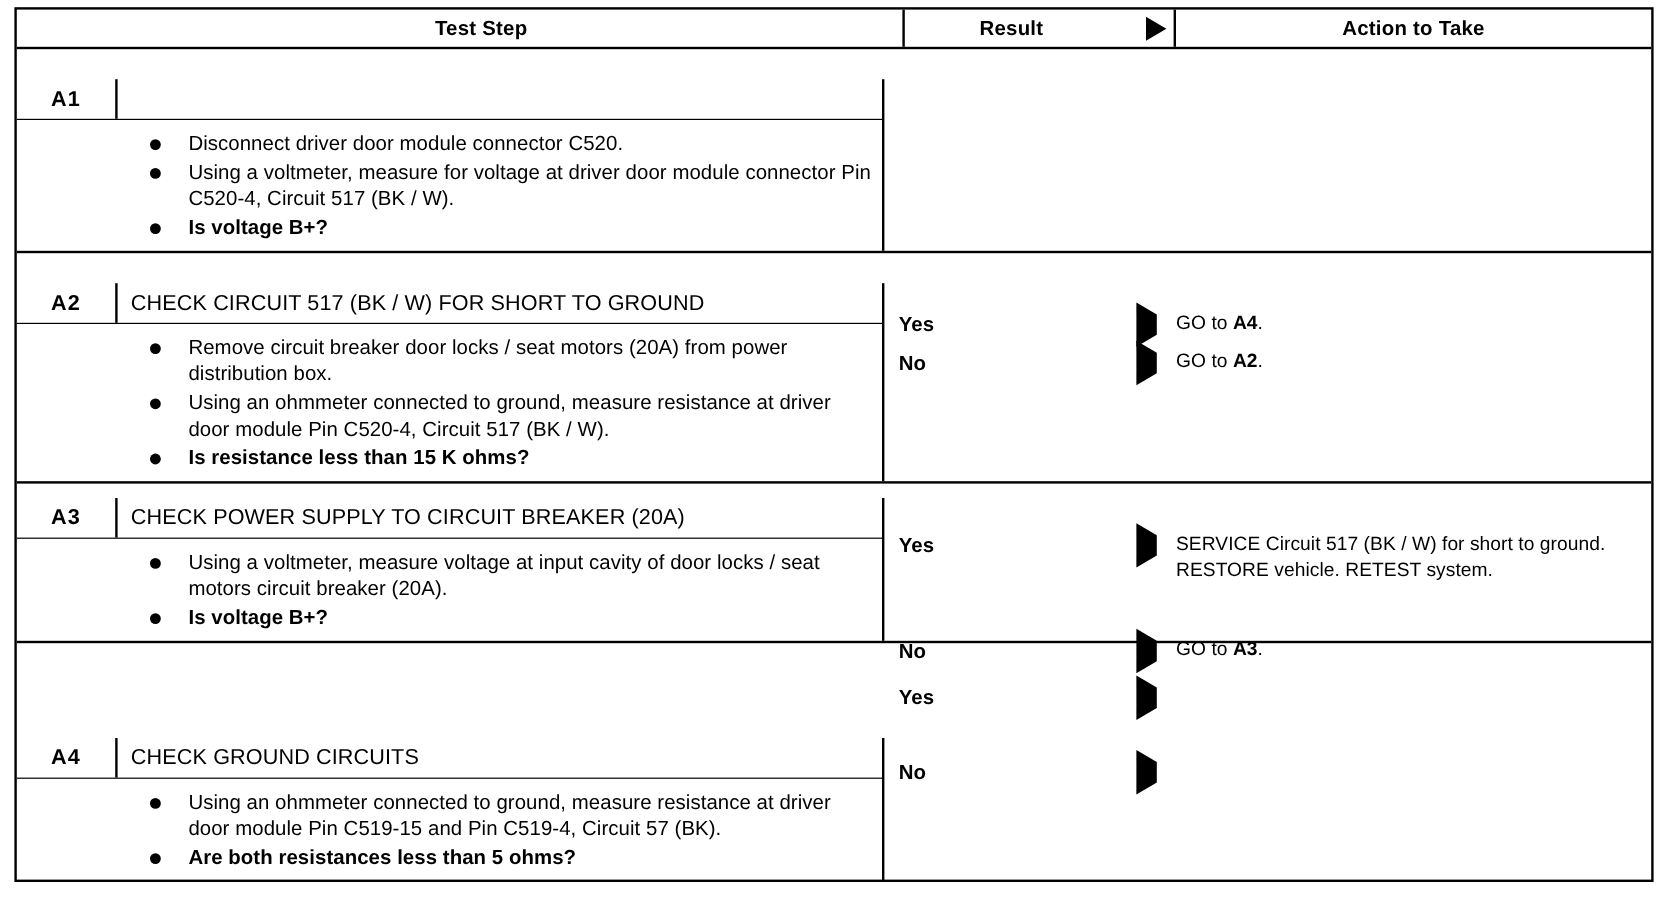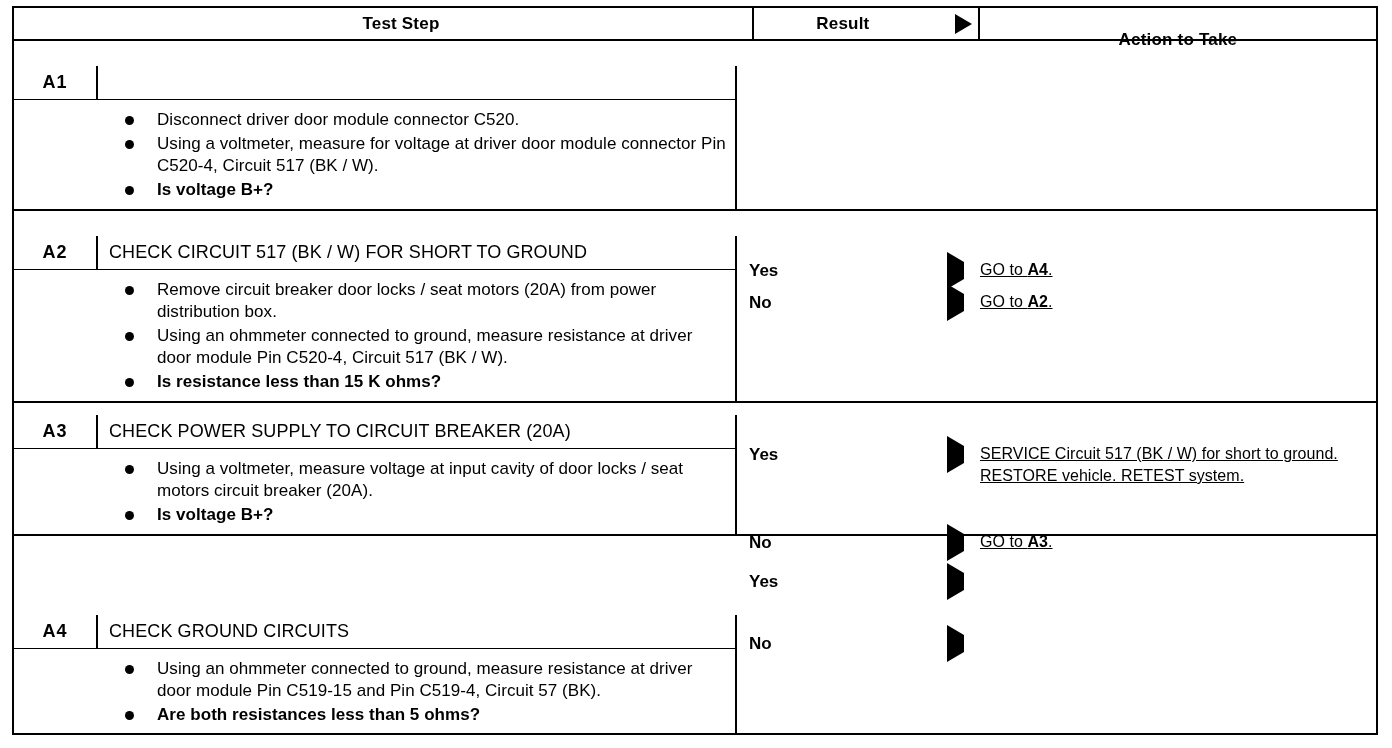--- a/index.html
+++ b/index.html
@@ -39,21 +39,21 @@
   .row {
     display: flex;
     width: 100%;
     box-sizing: border-box;
     padding-left: 36px;
   }
 
   
   .col-test   { width: 723px; box-sizing: border-box; }
   .col-result { width: 232px; box-sizing: border-box; }
-  .col-action { width: 407px; box-sizing: border-box; margin-top: 16px; }
+  .col-action { width: 407px; box-sizing: border-box; }
 
   .vline-r { border-right: 2px solid #000; }
 
   
   .header-row {
     height: 33px;
     border-bottom: 2px solid #000;
   }
   .header-cell {
     display: flex;
@@ -213,21 +213,20 @@
     transform: translateY(-50%);
   }
 
   .action-entry {
     position: absolute;
     left: 11px;
     right: 2px;
     font-size: 16px;
     line-height: 22px;
     letter-spacing: 0.05px;
-    text-decoration: underline;
   }
   .action-entry b { font-weight: bold; }
   .action-entry .ind { padding-left: 9px; display: block; }
 </style>
 </head>
 <body>
 
 <div id="page">
 
   <div class="table-wrap">

